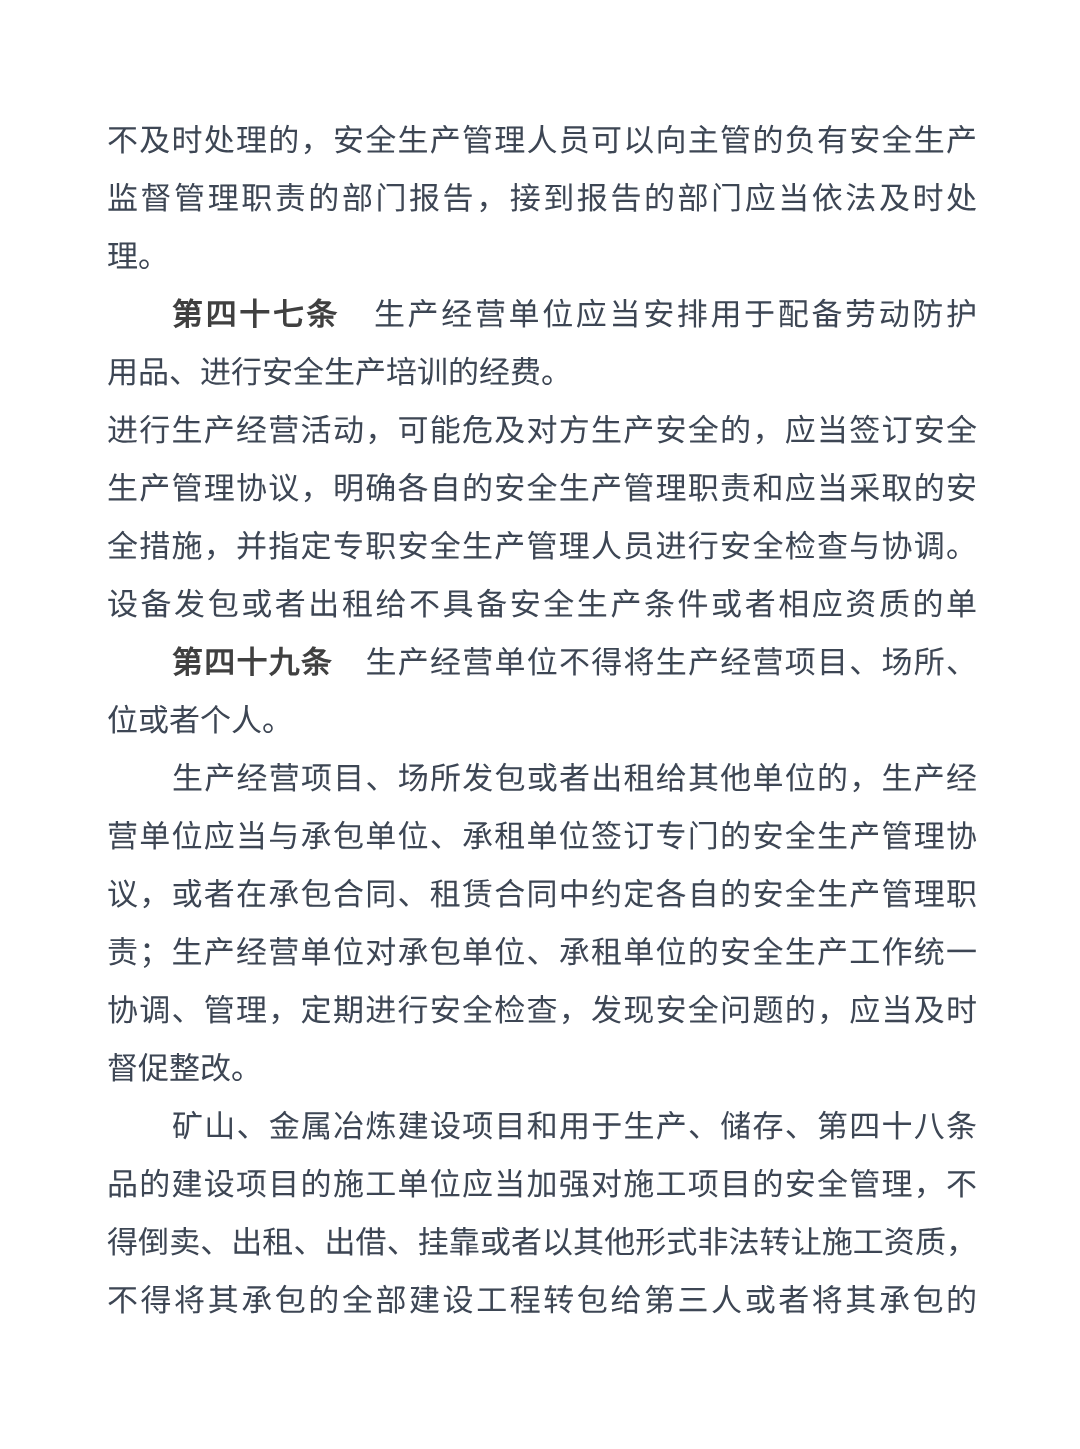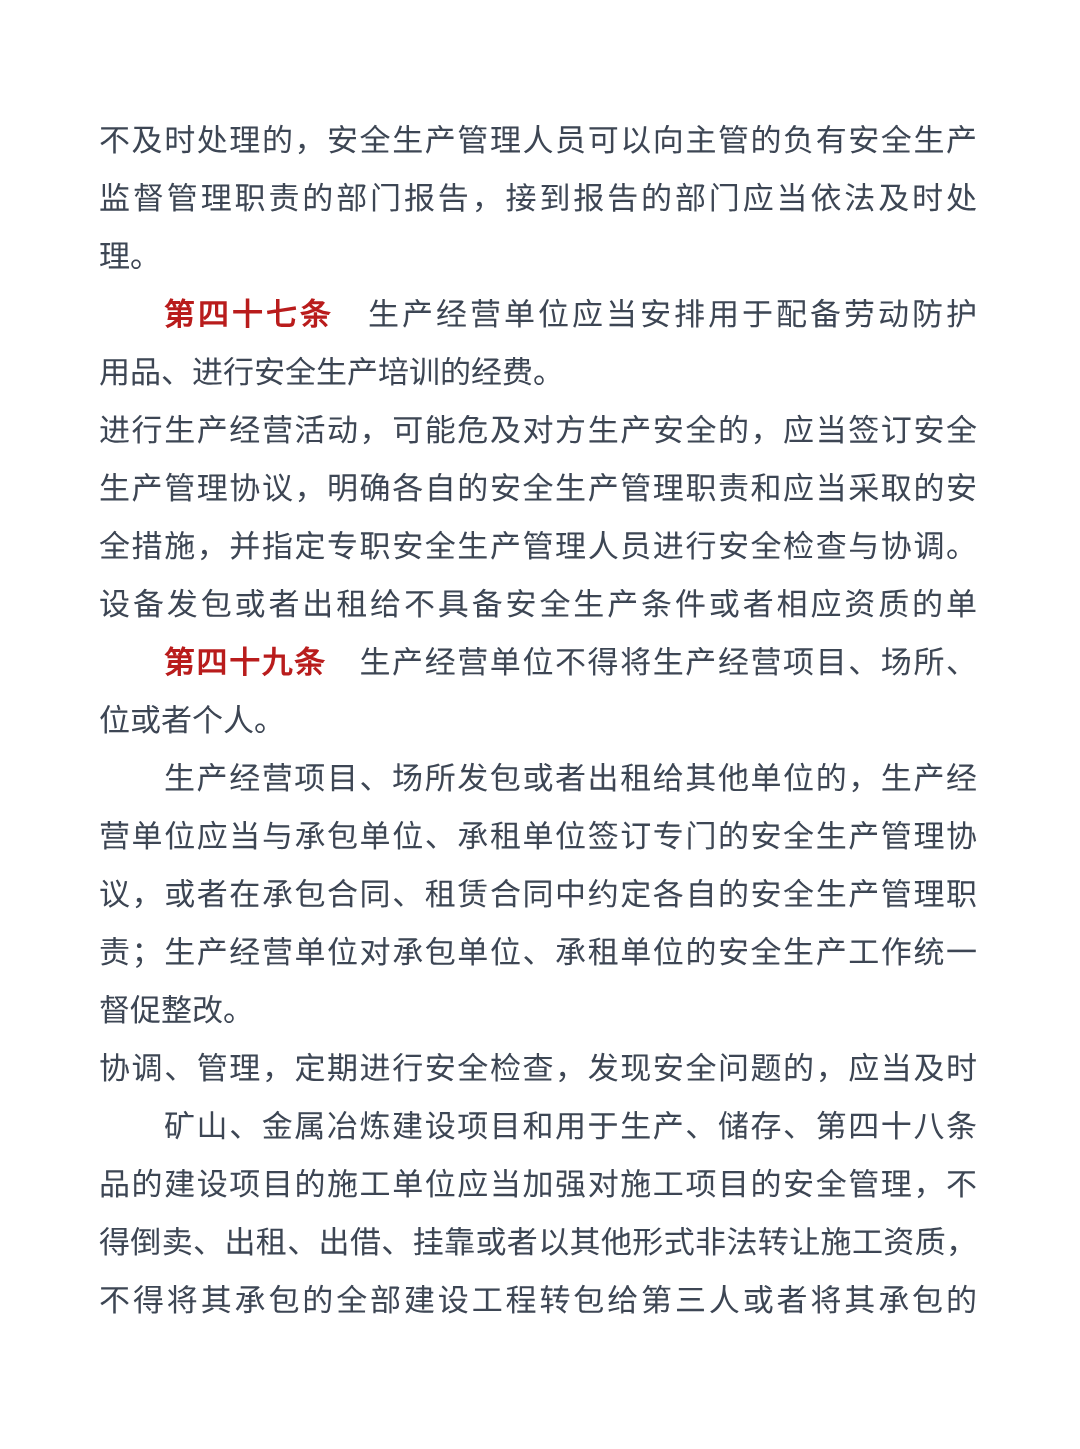--- a/index.html
+++ b/index.html
@@ -19,21 +19,22 @@
     height: 58px;
     color: #3d4654;
     text-align: justify;
     overflow: hidden;
   }
   .line.fill { text-align-last: justify; }
   .line.indent { text-indent: 65px; }
   .art {
     font-family: "Liberation Sans", "DejaVu Sans", sans-serif;
     font-weight: 700;
-    color: #b91c1c;
+    color: #404040;
+    margin-left: 8px;
   }
 </style>
 </head>
 <body>
 
 <div class="page">
 
   <div class="line fill"><span class="art"></span><span>不及时处理的，安全生产管理人员可以向主管的负有安全生产</span></div>
 
   <div class="line fill"><span class="art"></span><span>监督管理职责的部门报告，接到报告的部门应当依法及时处</span></div>
@@ -58,23 +59,23 @@
   <div class="line"><span class="art"></span><span>位或者个人。</span></div>
 
   <div class="line fill indent"><span class="art"></span><span>生产经营项目、场所发包或者出租给其他单位的，生产经</span></div>
 
   <div class="line fill"><span class="art"></span><span>营单位应当与承包单位、承租单位签订专门的安全生产管理协</span></div>
 
   <div class="line fill"><span class="art"></span><span>议，或者在承包合同、租赁合同中约定各自的安全生产管理职</span></div>
 
   <div class="line fill"><span class="art"></span><span>责；生产经营单位对承包单位、承租单位的安全生产工作统一</span></div>
 
+  <div class="line fill"><span class="art"></span><span>协调、管理，定期进行安全检查，发现安全问题的，应当及时</span></div>
+
   <div class="line"><span class="art"></span><span>督促整改。</span></div>
-
-  <div class="line fill"><span class="art"></span><span>协调、管理，定期进行安全检查，发现安全问题的，应当及时</span></div>
 
   <div class="line fill indent"><span class="art"></span><span>矿山、金属冶炼建设项目和用于生产、储存、第四十八条</span></div>
 
   <div class="line fill"><span class="art"></span><span>品的建设项目的施工单位应当加强对施工项目的安全管理，不</span></div>
 
   <div class="line fill"><span class="art"></span><span>得倒卖、出租、出借、挂靠或者以其他形式非法转让施工资质，</span></div>
 
   <div class="line fill"><span class="art"></span><span>不得将其承包的全部建设工程转包给第三人或者将其承包的</span></div>
 
 </div>

